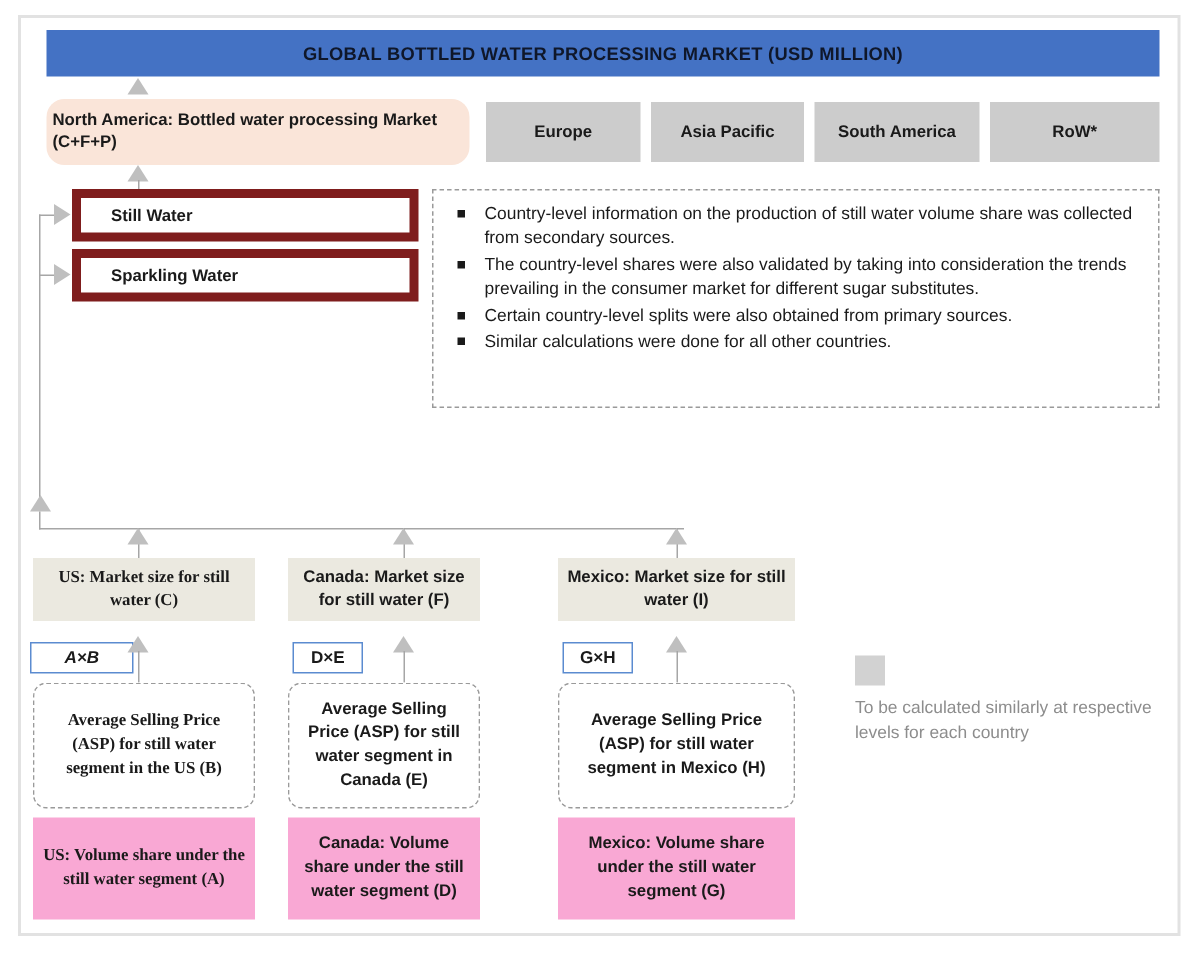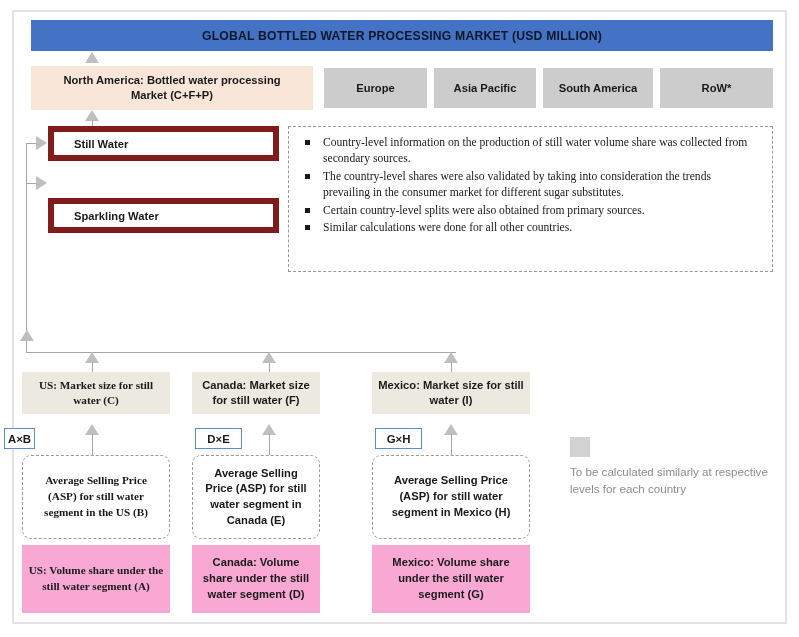--- a/index.html
+++ b/index.html
@@ -53,23 +53,24 @@
     width: 282px;
     height: 44px;
     background: #fae5d9;
     color: #1a1a1a;
     font-size: 11.2px;
     font-weight: bold;
     line-height: 1.35;
     display: flex;
     align-items: center;
     justify-content: center;
-    text-align: center;
-    padding: 0 16px;
-    box-sizing: border-box;
+    text-align: left;
+    padding: 0 4px;
+    box-sizing: border-box;
+    border-radius: 12px;
   }
   .region-box {
     position: absolute;
     top: 68px;
     height: 40px;
     background: #cccccc;
     color: #1a1a1a;
     font-size: 11.2px;
     font-weight: bold;
     display: flex;
@@ -93,21 +94,21 @@
     border: 6px solid #7f1d1d;
     color: #1a1a1a;
     font-size: 11.2px;
     font-weight: bold;
     display: flex;
     align-items: center;
     padding-left: 20px;
     box-sizing: border-box;
   }
   #type-still     { top: 126px; }
-  #type-sparkling { top: 166px; margin-top: 32px; }
+  #type-sparkling { top: 166px; }
 
   
   .notes-panel {
     position: absolute;
     left: 288px;
     top: 126px;
     width: 485px;
     height: 146px;
     border: 1.5px dashed #9a9a9a;
     background: #ffffff;
@@ -119,21 +120,20 @@
     padding: 0;
     list-style: none;
   }
   .notes-panel li {
     position: relative;
     padding-left: 24px;
     margin-bottom: 1px;
     font-size: 11.6px;
     line-height: 1.42;
     color: #1a1a1a;
-    font-family: Liberation Serif, serif;
   }
   .notes-panel li .bullet-sq {
     position: absolute;
     left: 6px;
     top: 5px;
     width: 5px;
     height: 5px;
     background: #1a1a1a;
   }
 
@@ -200,21 +200,21 @@
     display: flex;
     align-items: center;
     justify-content: center;
     box-sizing: border-box;
   }
   
   .col-us     { left: 22px;  width: 148px; font-family: Liberation Serif, serif; }
   .col-canada { left: 192px; width: 128px; }
   .col-mexico { left: 372px; width: 158px; }
 
-  .fml-us     { left: 4px;  width: 31px; }
+  .fml-us     { left: 20px;  width: 69px; font-style: italic; }
   .fml-canada { left: 195px; width: 47px; }
   .fml-mexico { left: 375px; width: 47px; }
 
   
   .legend-swatch {
     position: absolute;
     left: 570px;
     top: 437px;
     width: 20px;
     height: 20px;

